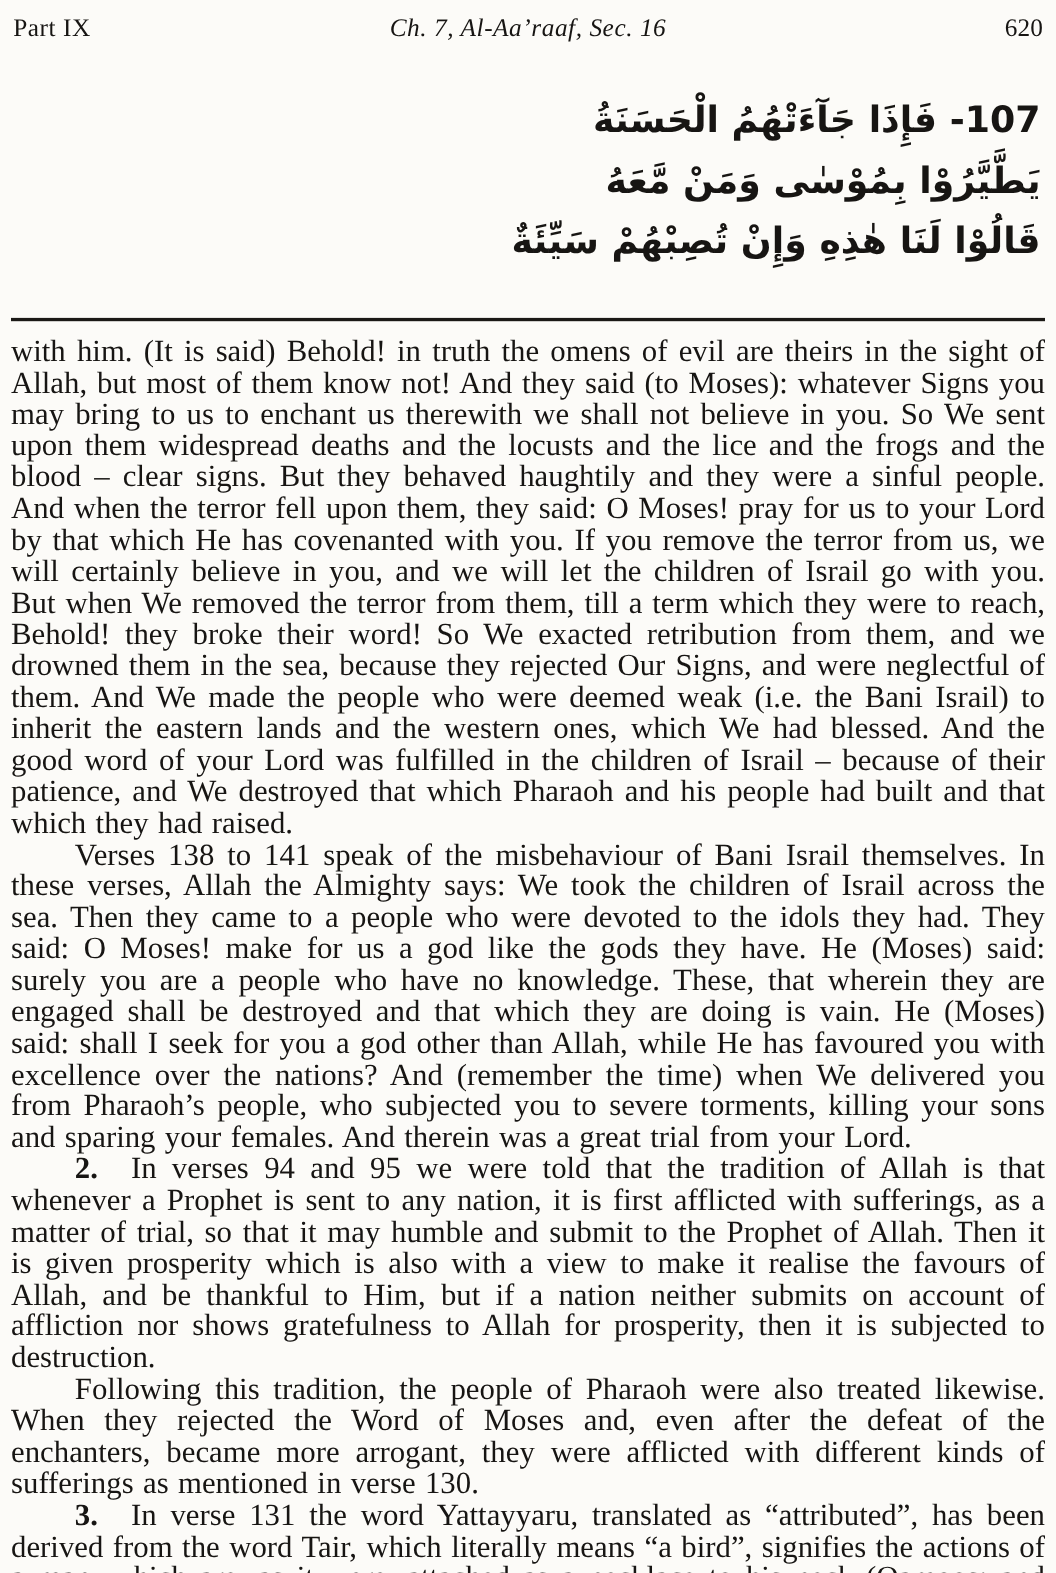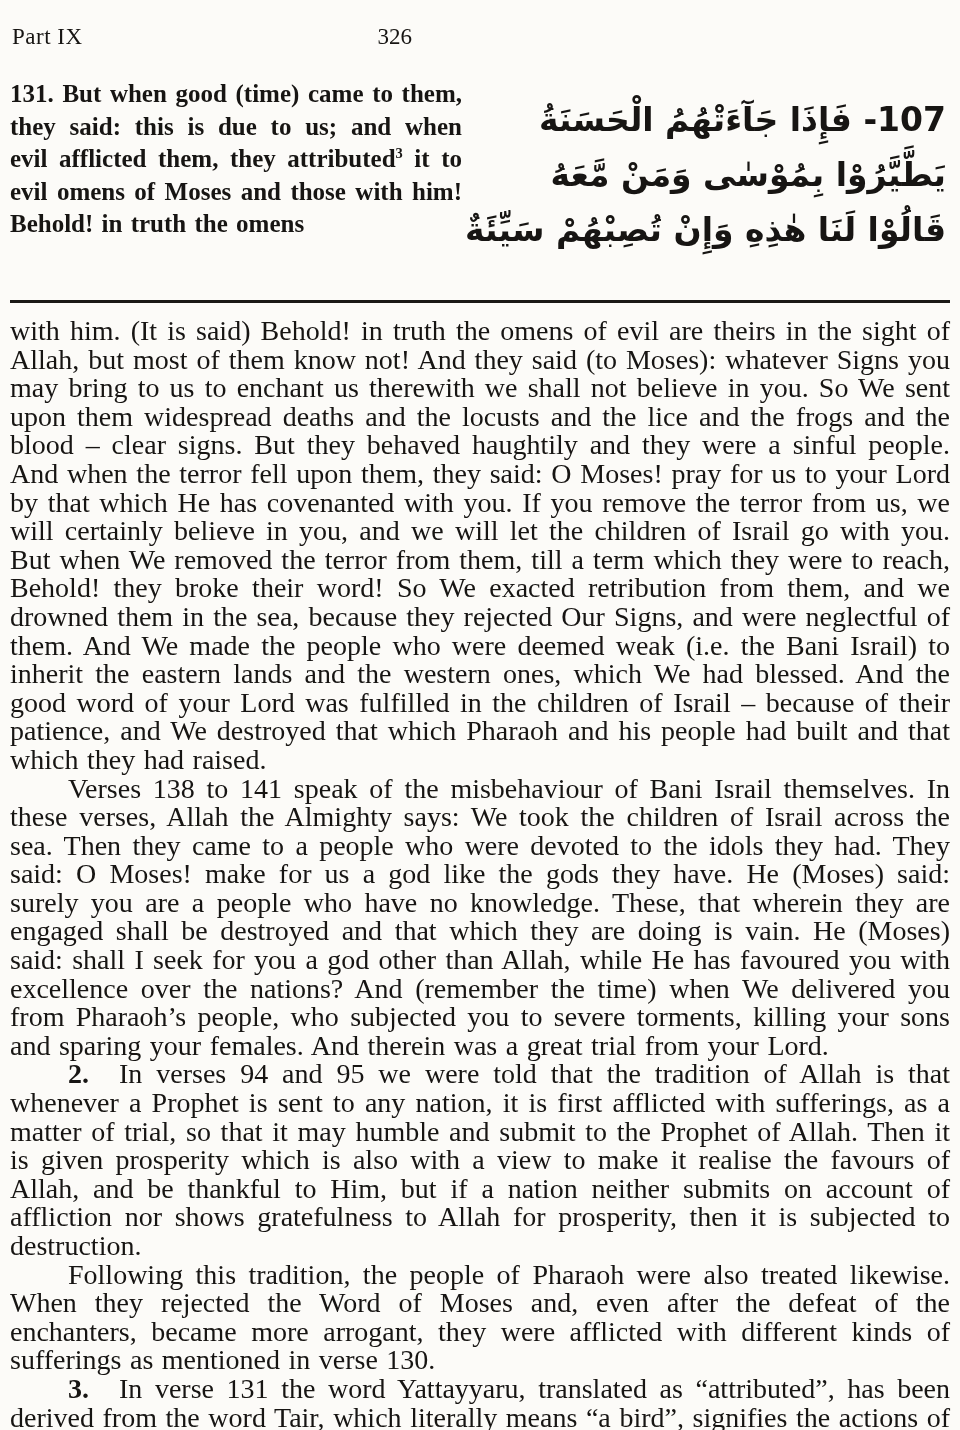--- a/index.html
+++ b/index.html
@@ -13,21 +13,21 @@
     overflow: hidden;
     font-family: "Liberation Serif", serif;
     color: #171513;
     position: relative;
   }
   .page {
     width: 960px;
     height: 1430px;
     background: #fcfbf8;
     box-sizing: border-box;
-    padding: 22px 0 0 0;
+    padding: 11px 0 0 0;
   }
 
   
   .running-head {
     display: flex;
     align-items: baseline;
     padding: 2px 12px 0 12px;
     font-size: 23px;
     line-height: 26px;
   }
@@ -87,25 +87,25 @@
   .seg-i   { }
   .seg-num { font-weight: 700; margin-right: 30px; }
 </style>
 </head>
 <body>
 
 <div class="page">
 
   <div class="running-head">
     <span class="rh-left">Part IX</span>
-    <span class="rh-right">326</span>
+    <span class="rh-center">Ch. 7, Al-Aa’raaf, Sec. 16</span>
+    <span class="rh-right">620</span>
   </div>
 
   <div class="verse-row">
-    <div class="translation"><span>131.  But when good (time) came to them, they said: this is due to us; and when evil afflicted them, they attributed</span><span class="seg-sup">3</span><span> it to evil omens of Moses and those with him! Behold! in truth the omens</span></div>
     <div class="arabic">
       <div class="a-line">107- فَإِذَا جَآءَتْهُمُ الْحَسَنَةُ</div>
       <div class="a-line">يَطَّيَّرُوْا بِمُوْسٰى وَمَنْ مَّعَهُ</div>
       <div class="a-line">قَالُوْا لَنَا هٰذِهِ وَإِنْ تُصِبْهُمْ سَيِّئَةٌ</div>
     </div>
   </div>
 
   <div class="rule"></div>
 
   <div class="commentary">

